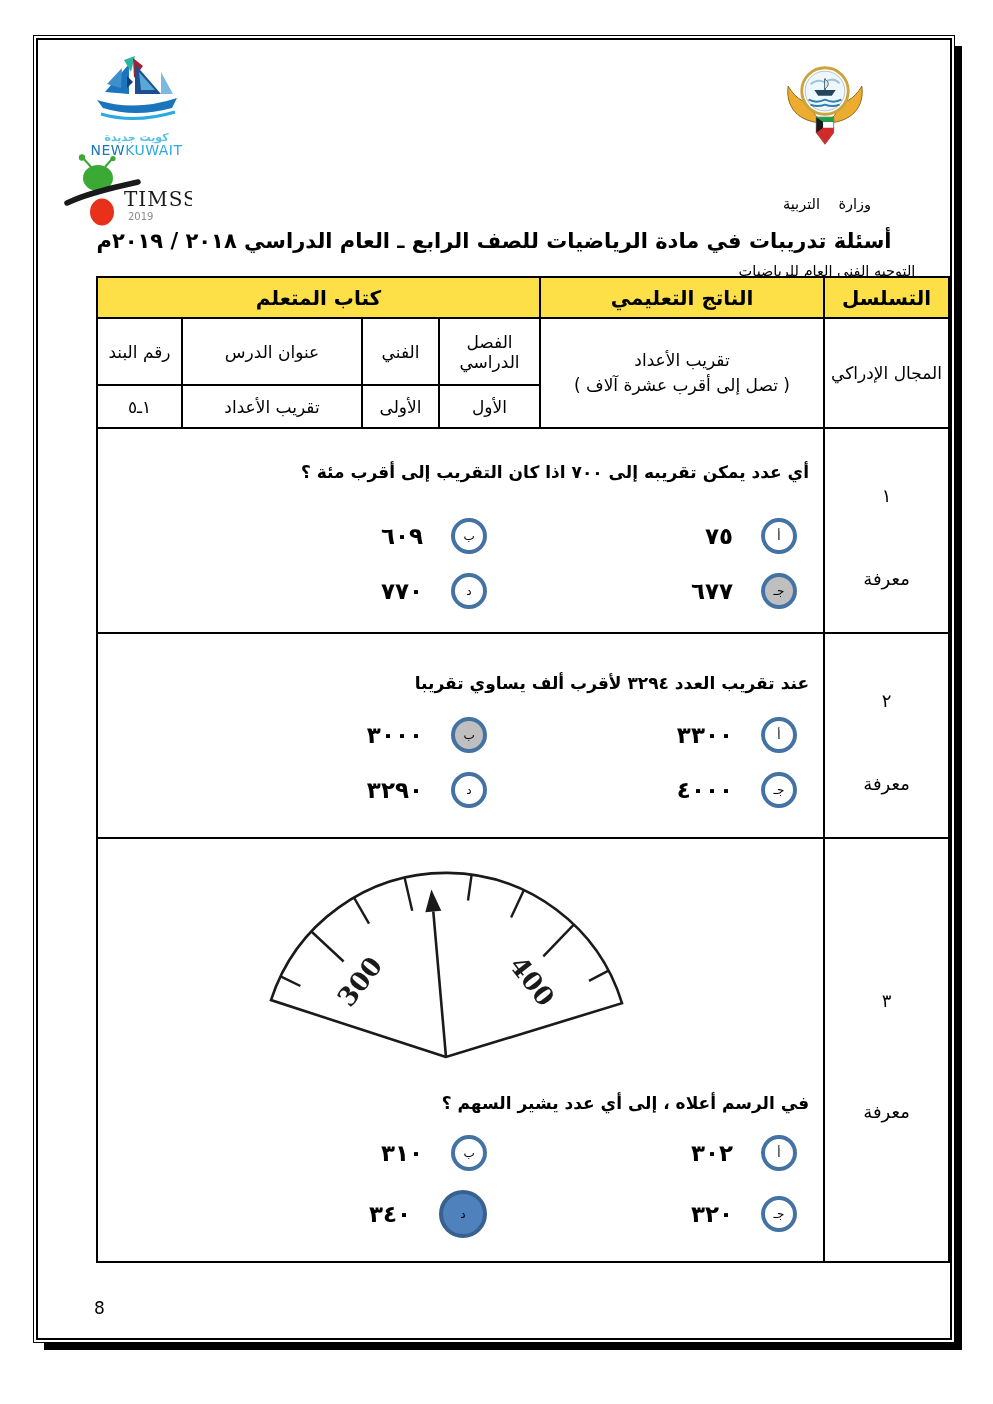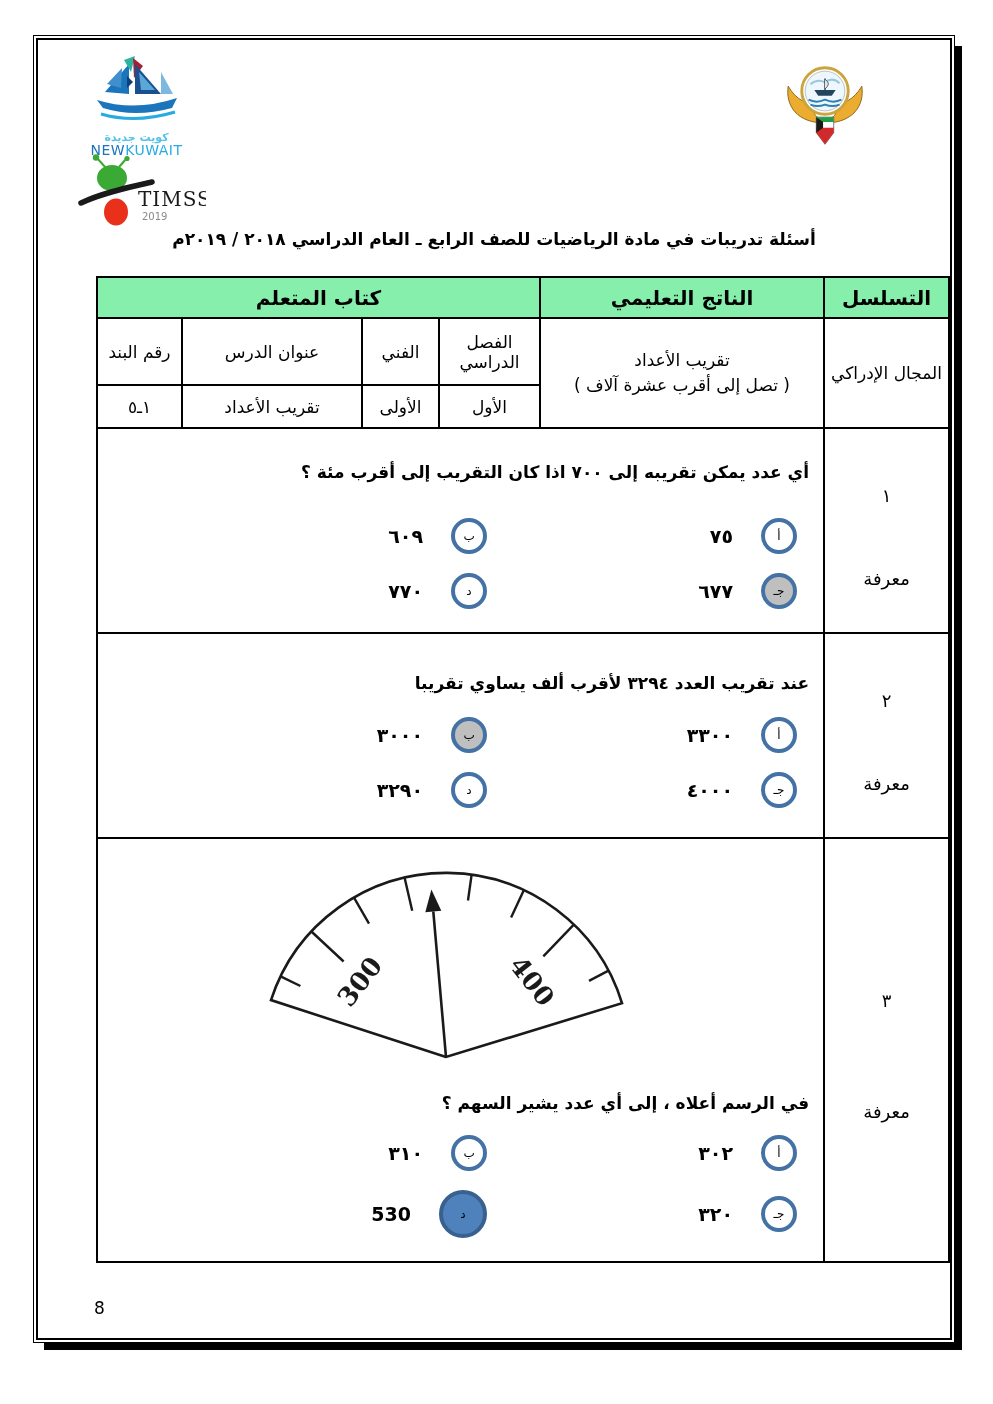--- a/index.html
+++ b/index.html
@@ -20,47 +20,47 @@
   .page-inner {
     position: absolute; inset: 2px;
     border: 2px solid #000;
   }
   
   .nk-logo { position:absolute; left:40px; top:18px; width:125px; text-align:center; }
   .nk-arabic { color:#55c3e8; font-size:11px; font-weight:bold; direction:rtl; line-height:1; margin-top:2px; }
   .nk-latin { font-size:14px; font-weight:normal; letter-spacing:0.5px; line-height:1.1; }
   .nk-latin .nk-new { color:#1b75bc; }
   .nk-latin .nk-kw  { color:#29abe2; }
-  .timss-logo { position:absolute; left:42px; top:118px; }
+  .timss-logo { position:absolute; left:28px; top:118px; }
   .emblem { position:absolute; left:747px; top:25px; }
   .ministry-text {
     position:absolute; top:112px; right:12px; width:230px;
     direction:rtl; text-align:center;
     font-size:14.5px; line-height:1.55; color:#000;
     font-family:"DejaVu Sans", sans-serif;
     white-space:pre;
   }
   .doc-title {
     position:absolute; top:193px; left:0; width:100%;
     text-align:center; direction:rtl;
-    font-size:17px; font-weight:bold; color:#000;
+    font-size:21px; font-weight:bold; color:#000;
   }
   
   table.main {
     position:absolute; left:62px; top:240px;
     width:852px; border-collapse:collapse; table-layout:fixed;
     direction:rtl;
   }
   table.main td {
     border:2px solid #000; text-align:center; vertical-align:middle;
     font-size:17px; color:#000; padding:2px;
   }
   tr.hdr { height:41px; }
   tr.hdr td {
-    background:#86efac; font-weight:bold; font-size:20px;
+    background:#fde047; font-weight:bold; font-size:20px;
   }
   tr.sub { height:67px; }
   tr.datarow { height:43px; }
   tr.qrow1 { height:205px; }
   tr.qrow2 { height:205px; }
   tr.qrow3 { height:424px; }
   .outcome-cell div { line-height:1.5; }
   
   td.q-cell { vertical-align:top; padding:0; }
   .q-text {
@@ -75,21 +75,21 @@
   .opt { display:flex; align-items:center; gap:28px; direction:rtl; }
   .circle {
     width:36px; height:36px; border-radius:50%;
     border:4px solid #4472A4; background:#fff;
     display:flex; align-items:center; justify-content:center;
     font-size:12px; flex:0 0 auto; color:#000;
   }
   .circle.gray { background:#BFBFBF; }
   .circle.blue { background:#4F81BD; border-color:#38618f; }
   .circle.big { width:48px; height:48px; }
-  .opt-value { font-weight:bold; font-size:19px; direction:ltr; }
+  .opt-value { font-weight:bold; font-size:23px; direction:ltr; }
   
   td.seq-cell { vertical-align:top; }
   .seq-inner { display:flex; flex-direction:column; align-items:center; height:100%; }
   .seq-num { margin-top:12px; font-size:18px; }
   .seq-level { font-weight:normal; font-size:18px; }
   .qrow1 .seq-level, .qrow2 .seq-level { margin-top:62px; }
   .qrow3 .seq-level { margin-top:90px; }
   
   .gauge-wrap { direction:rtl; padding:8px 28px 0 0; }
   .page-num { position:absolute; left:60px; top:1262px; font-size:17px; }
@@ -143,20 +143,24 @@
       <path d="M45 19 Q52 23 45 29" fill="#e8e4d8" stroke="#24455e" stroke-width="0.8"></path>
       <path d="M28 40 Q36 44 45 40 Q54 44 62 40" fill="none" stroke="#2e7fb5" stroke-width="2"></path>
       <path d="M30 45 Q37 48 45 45 Q53 48 60 45" fill="none" stroke="#2e7fb5" stroke-width="2"></path>
       <path d="M36 58 L54 58 L54 74 L45 86 L36 74 Z" fill="#fff" stroke="#555" stroke-width="0.8"></path>
       <polygon points="36,58 54,58 54,63 36,63" fill="#1f9d48"></polygon>
       <polygon points="36,69 54,69 54,74 45,86 36,74" fill="#d02a2a"></polygon>
       <polygon points="36,58 43,63 43,69 36,74" fill="#1a1a1a"></polygon>
     </svg>
   </div>
 
+  <div class="ministry-text">
+    <div>وزارة    التربية</div>
+    <div>التوجيه الفني العام للرياضيات</div>
+  </div>
 
   <div class="doc-title">أسئلة تدريبات في مادة الرياضيات للصف الرابع ـ العام الدراسي ٢٠١٨ / ٢٠١٩م</div>
 
   <table class="main">
     <colgroup>
       <col style="width:125px">
         <col style="width:284px">
         <col style="width:101px">
       <col style="width:77px">
         <col style="width:180px">
@@ -308,21 +312,21 @@
           <div class="opt">
             <span class="circle">
                   <span>جـ</span>
                 </span>
             <span class="opt-value">٣٢٠</span>
           </div>
           <div class="opt">
             <span class="circle blue big">
                   <span>د</span>
                 </span>
-            <span class="opt-value">530</span>
+            <span class="opt-value">٣٤٠</span>
           </div>
         </div>
       </td>
     </tr>
   </tbody>
     </table>
 
   <div class="page-num">8</div>
 </div>
 

